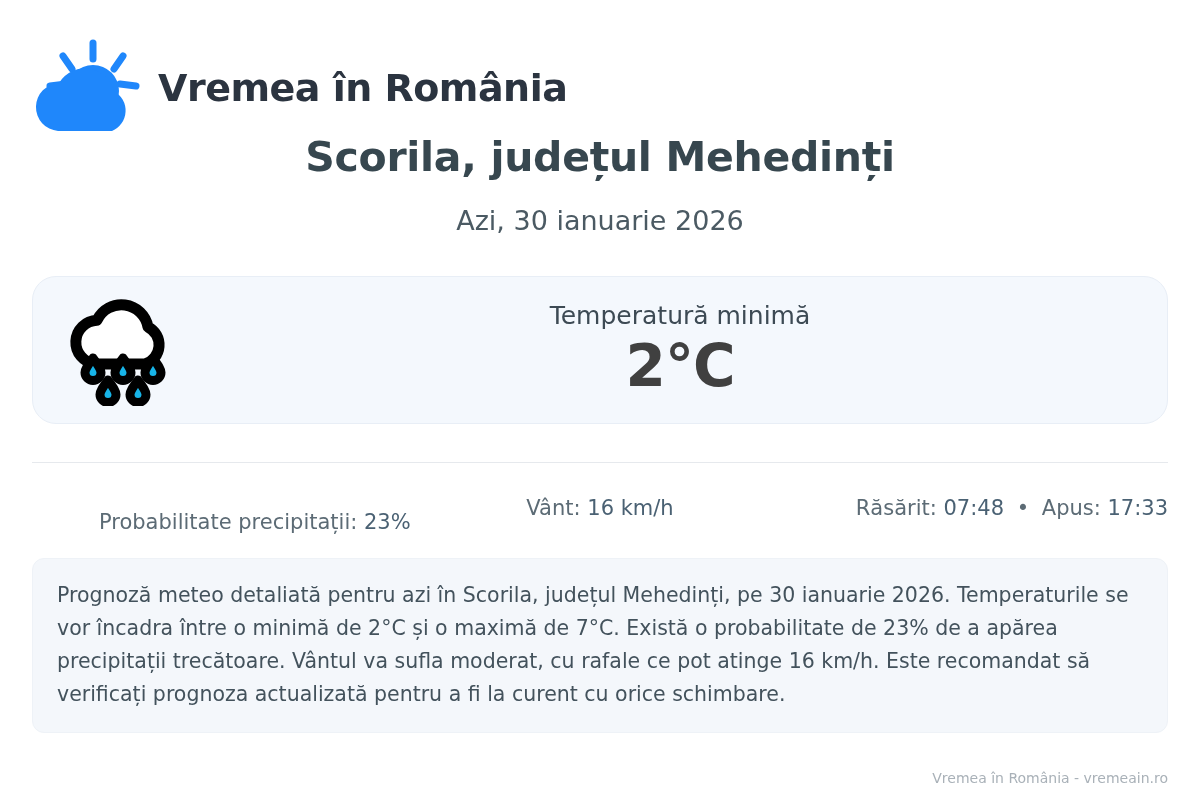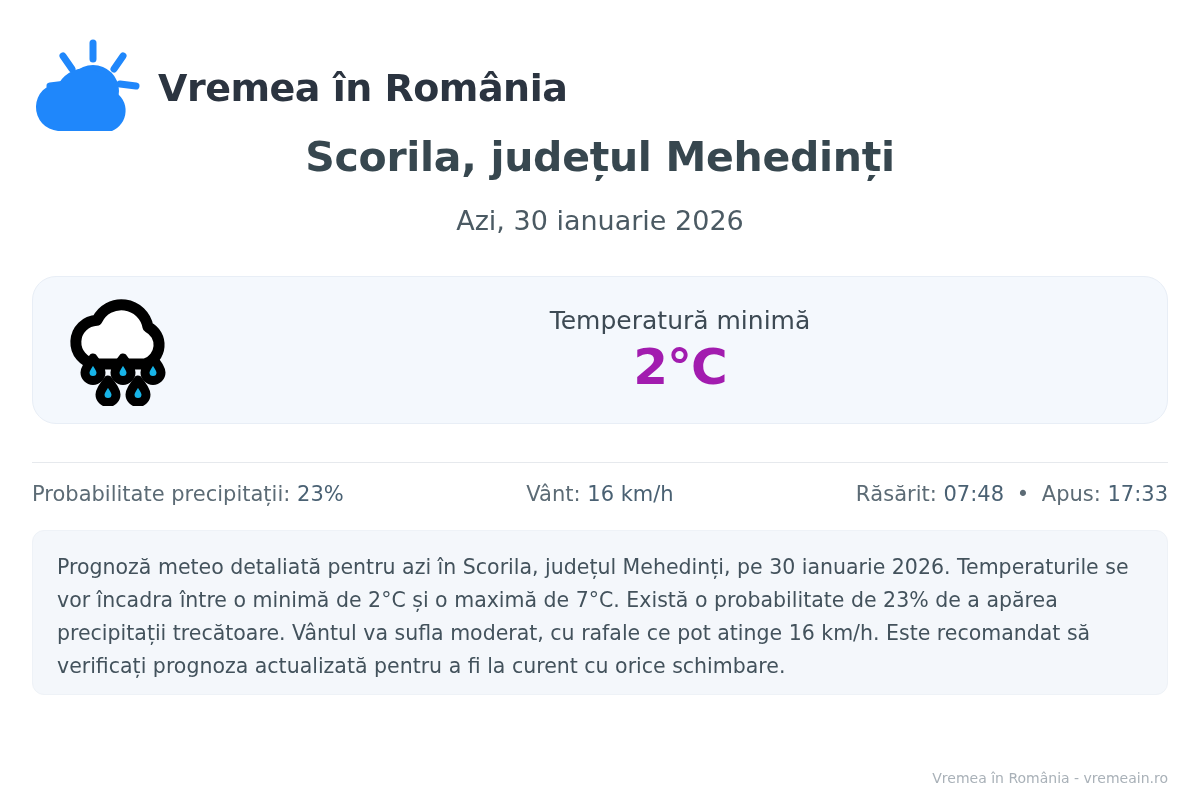--- a/index.html
+++ b/index.html
@@ -96,23 +96,23 @@
     justify-content: center;
     flex: 1 1 auto;
   }
   .card-label {
     font-size: 25px;
     color: #3d4a54;
     line-height: 1.2;
     white-space: nowrap;
   }
   .card-value {
-    font-size: 50px;
+    font-size: 58px;
     font-weight: bold;
-    color: #a21caf;
+    color: #404040;
     line-height: 1.08;
     letter-spacing: -1px;
     margin-top: 4px;
   }
 
   
   .divider {
     height: 1px;
     background: #e6e9ed;
     margin-top: 38px;
@@ -122,33 +122,33 @@
     align-items: center;
     margin-top: 18px;
     font-size: 21px;
     line-height: 1.3;
   }
   .stat {
     flex: 1 1 0;
     color: #5c6b75;
     white-space: nowrap;
   }
-  .stat.left   { text-align: left; }
+  .stat.left   { text-align: right; margin-top: 28px; }
   .stat.center { text-align: center; }
   .stat.right  { text-align: right; }
   .stat .val { color: #4a6173; }
   .stat .sep { color: #5c6b75; padding: 0 6px; }
 
   
   .description {
     margin-top: 22px;
     background: #f4f7fb;
     border: 1px solid #eef2f7;
     border-radius: 12px;
-    padding: 20px 24px 10px 24px;
+    padding: 20px 24px 20px 24px;
     font-size: 20.5px;
     line-height: 1.62;
     color: #43525c;
   }
 
   
   .footer {
     position: absolute;
     right: 32px;
     bottom: 14px;

